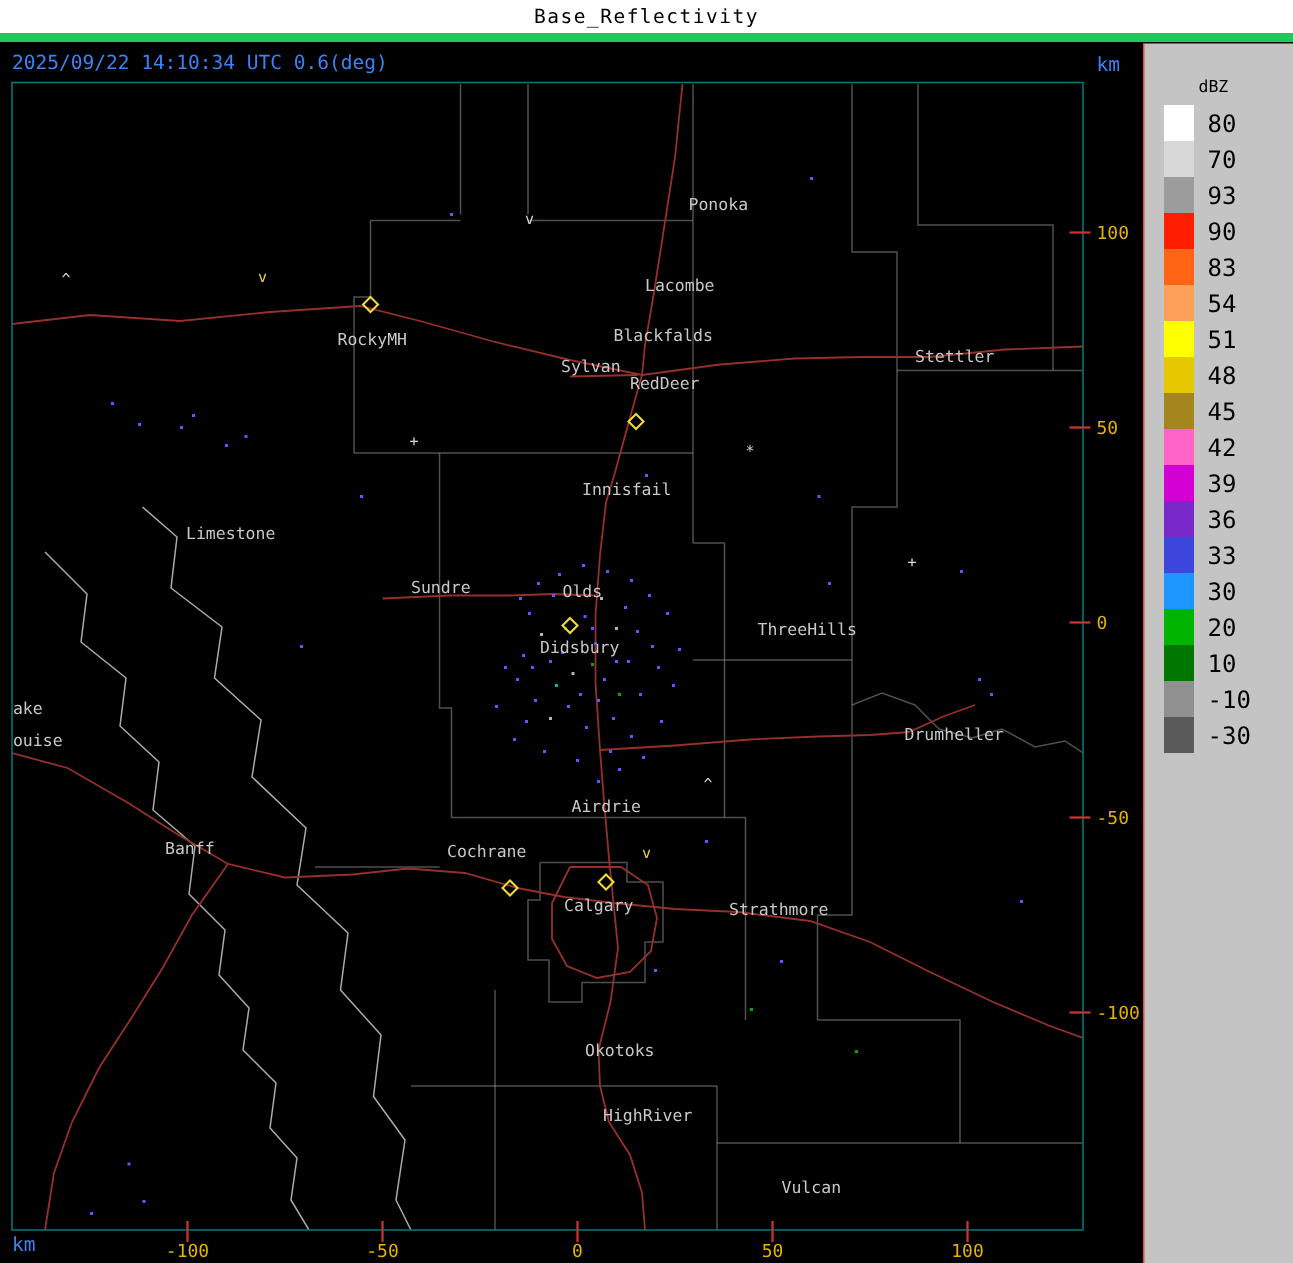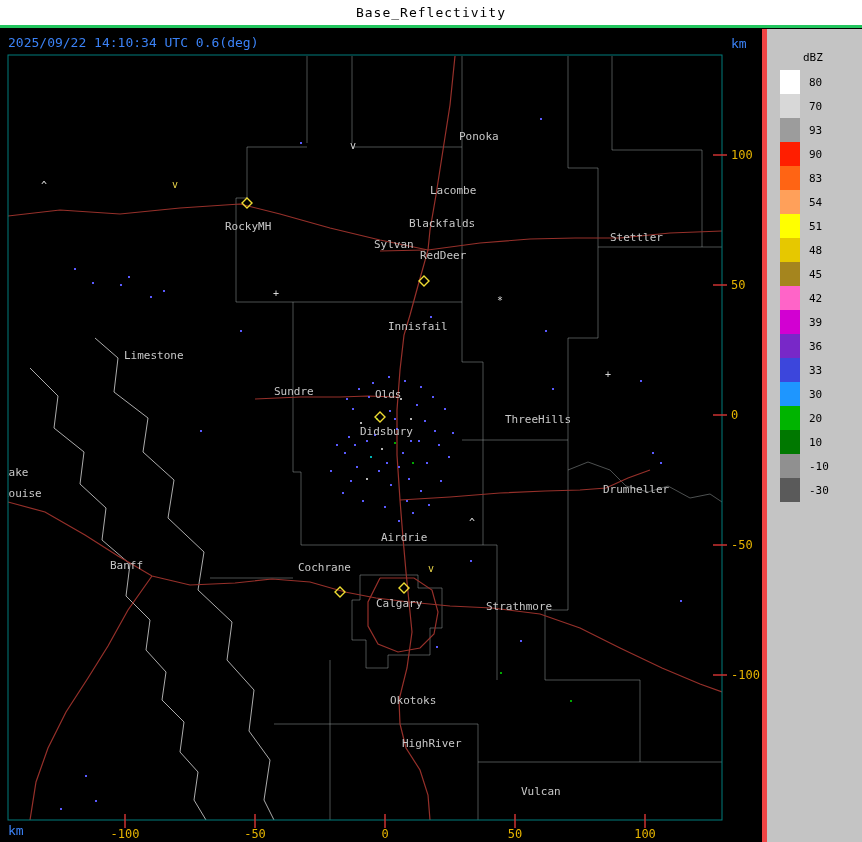--- a/index.html
+++ b/index.html
@@ -3,43 +3,43 @@
 <meta charset="utf-8">
 <style>
   html,body{margin:0;padding:0;background:#000;}
   .app{
     position:relative;width:862px;height:842px;background:#000;
     font-family:"DejaVu Sans Mono","Liberation Mono",monospace;
     overflow:hidden;
   }
   .titlebar{
     position:absolute;top:0;left:0;width:862px;height:28px;background:#ffffff;
-    border-bottom:3px solid #22c55e;display:flex;align-items:center;justify-content:center;
+    border-bottom:6px solid #22c55e;display:flex;align-items:center;justify-content:center;
     box-sizing:border-box;
   }
   .titlebar span{color:#000;font-size:13px;letter-spacing:1px;}
   .radar-display{position:absolute;top:0;left:0;width:762px;height:842px;}
   #map-svg{position:absolute;top:0;left:0;}
   svg text{font-family:"DejaVu Sans Mono","Liberation Mono",monospace;}
   #boundaries polyline{fill:none;stroke:#9aa0a0;stroke-opacity:.5;stroke-width:1;}
   #boundaries polyline.ridge{stroke:#d6d6d6;stroke-opacity:.8;}
   #roads polyline{fill:none;stroke:#96302a;stroke-width:1.2;}
   .ov{position:absolute;color:#3b82f6;font-size:13px;white-space:pre;}
   #timestamp{left:8px;top:35px;}
   #km-tr{left:731px;top:36px;}
   #km-bl{left:8px;top:823px;}
   .legend{
     position:absolute;top:29px;right:0;width:100px;height:813px;background:#c4c4c4;
-    border-left:5px solid #ef4444;box-sizing:border-box;
+    border-left:1px solid #ef4444;box-sizing:border-box;
   }
   .legend-unit{padding:22px 0 6px 36px;font-size:11px;color:#000;}
   .legend-rows{margin-left:13px;}
   .legend-row{display:flex;align-items:center;height:24px;}
   .legend-swatch{width:20px;height:24px;flex:0 0 20px;}
-  .legend-label{margin-left:9px;font-size:11px;color:#000;}
+  .legend-label{margin-left:9px;font-size:16px;color:#000;}
 </style>
 </head>
 <body>
 
 <div class="app">
 
   <div class="titlebar">
     <span>Base_Reflectivity</span>
   </div>
 

